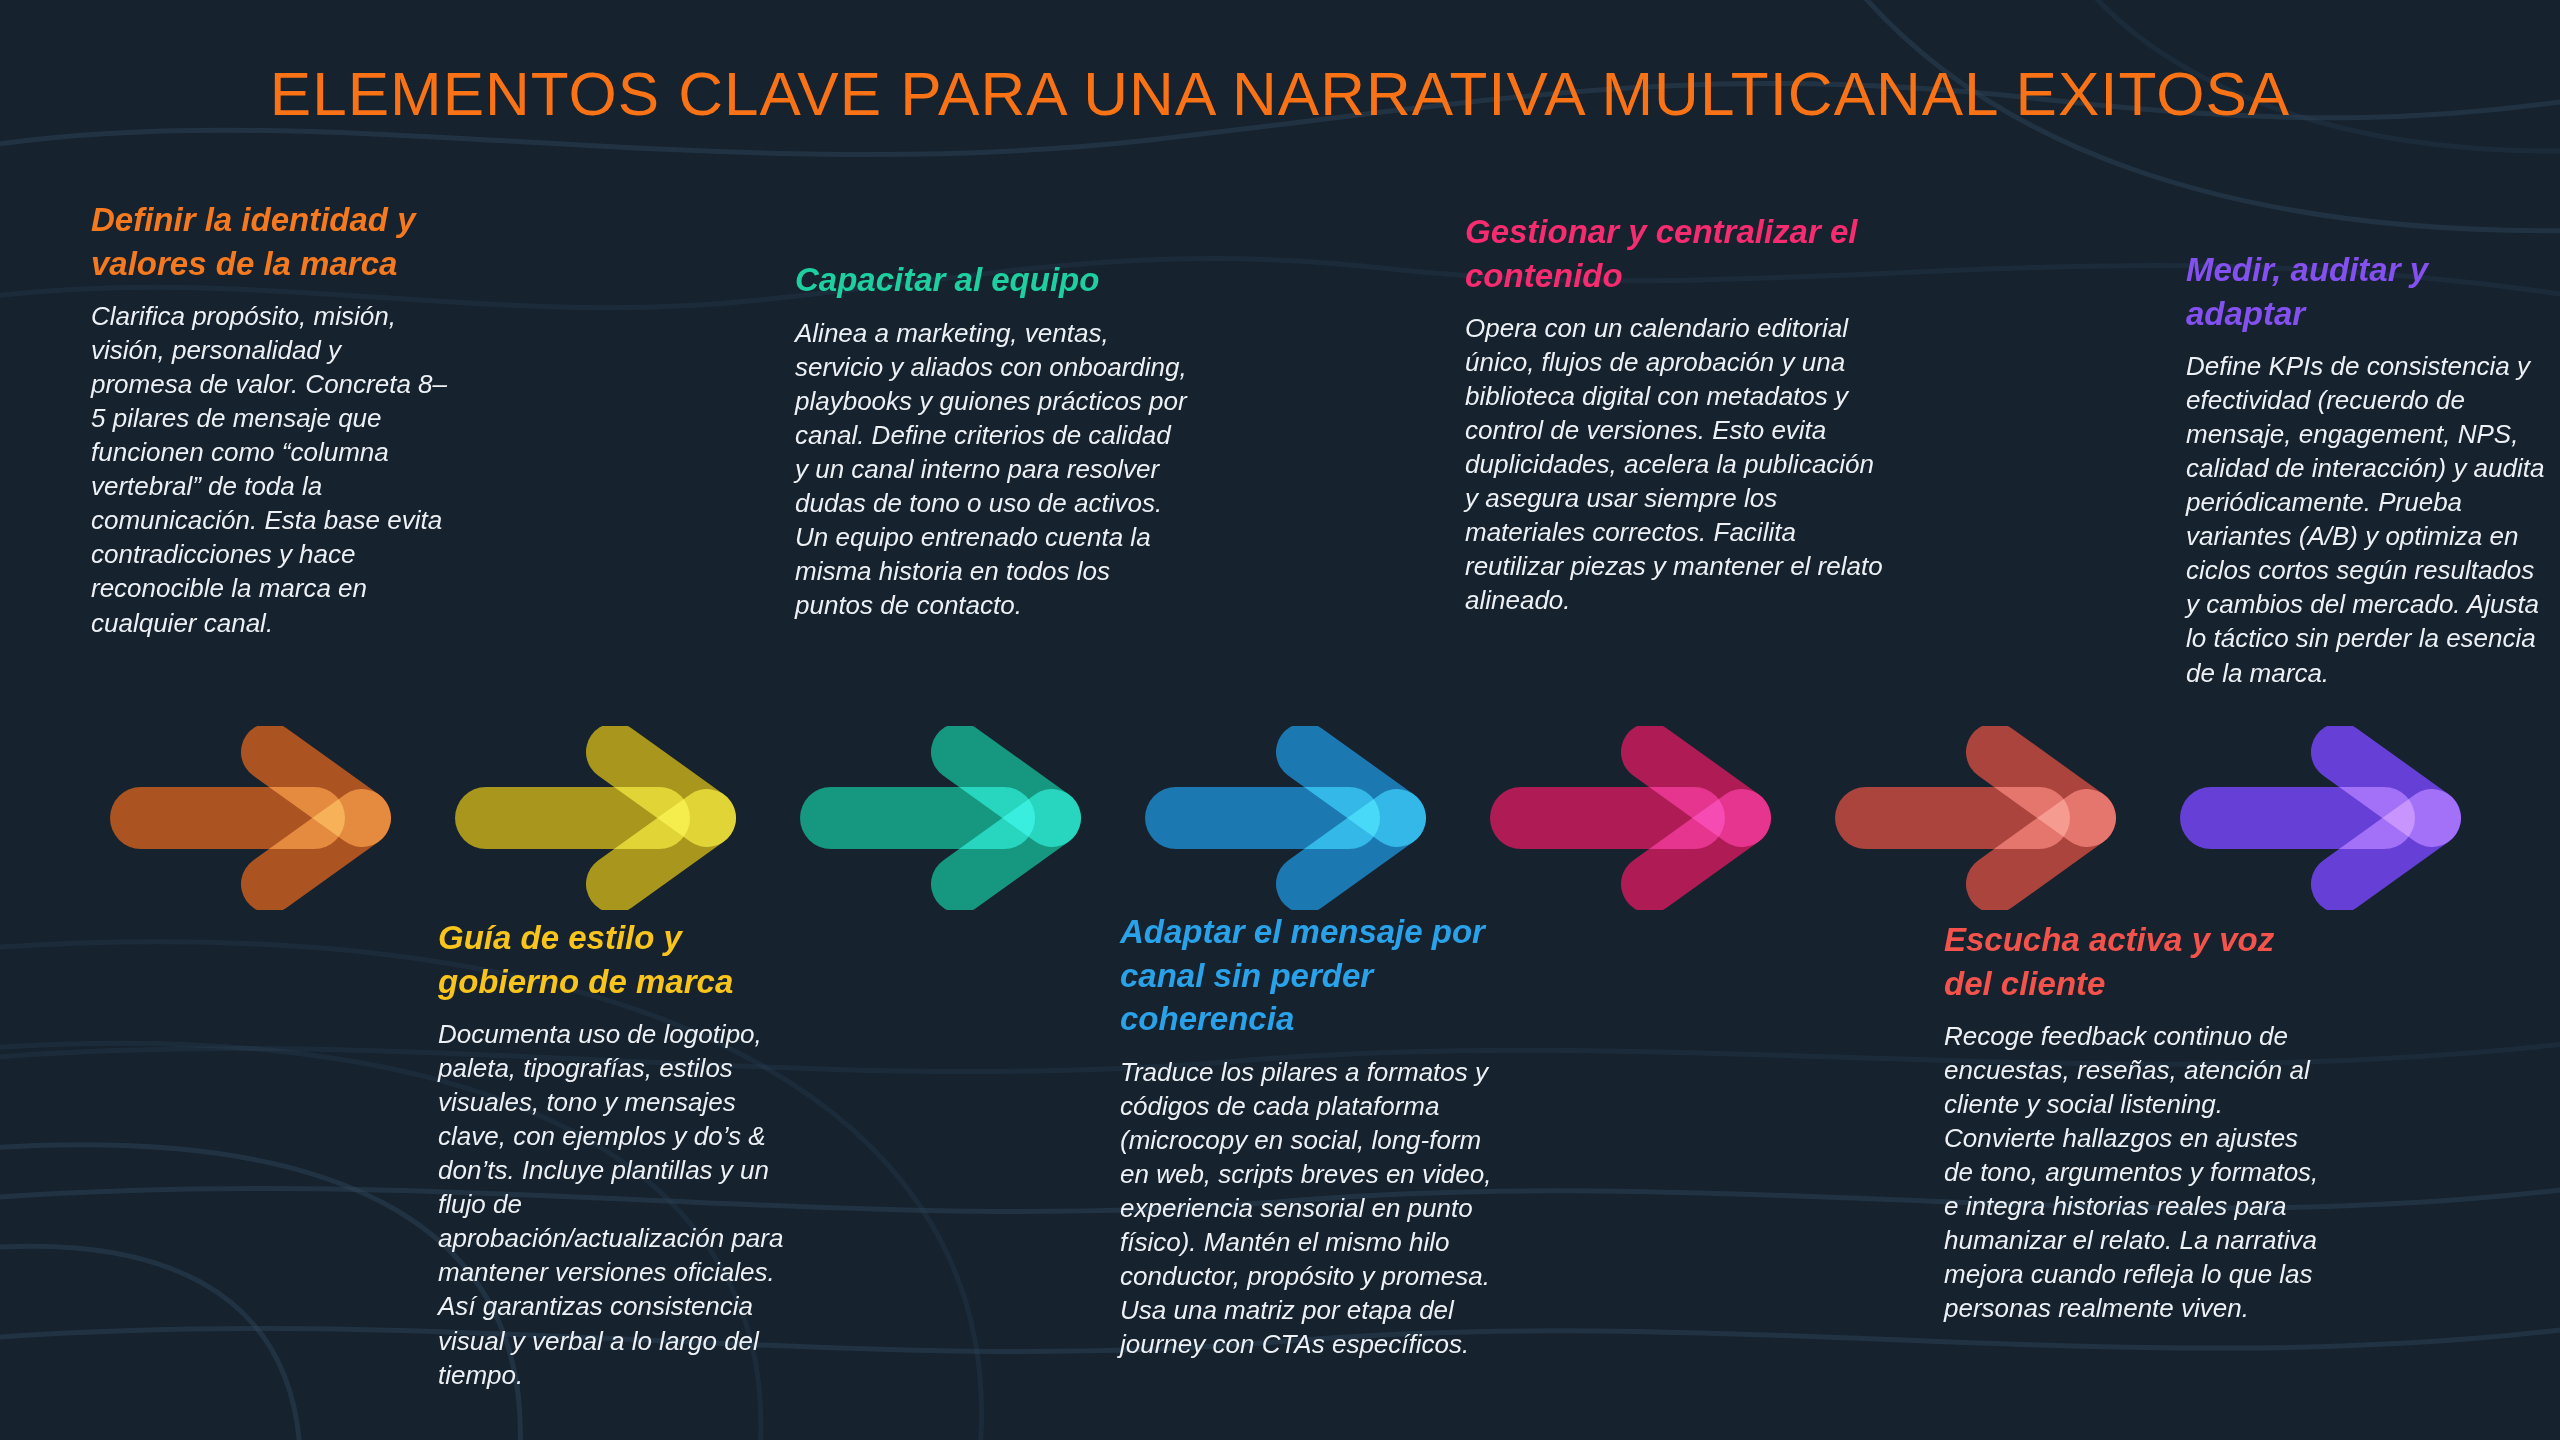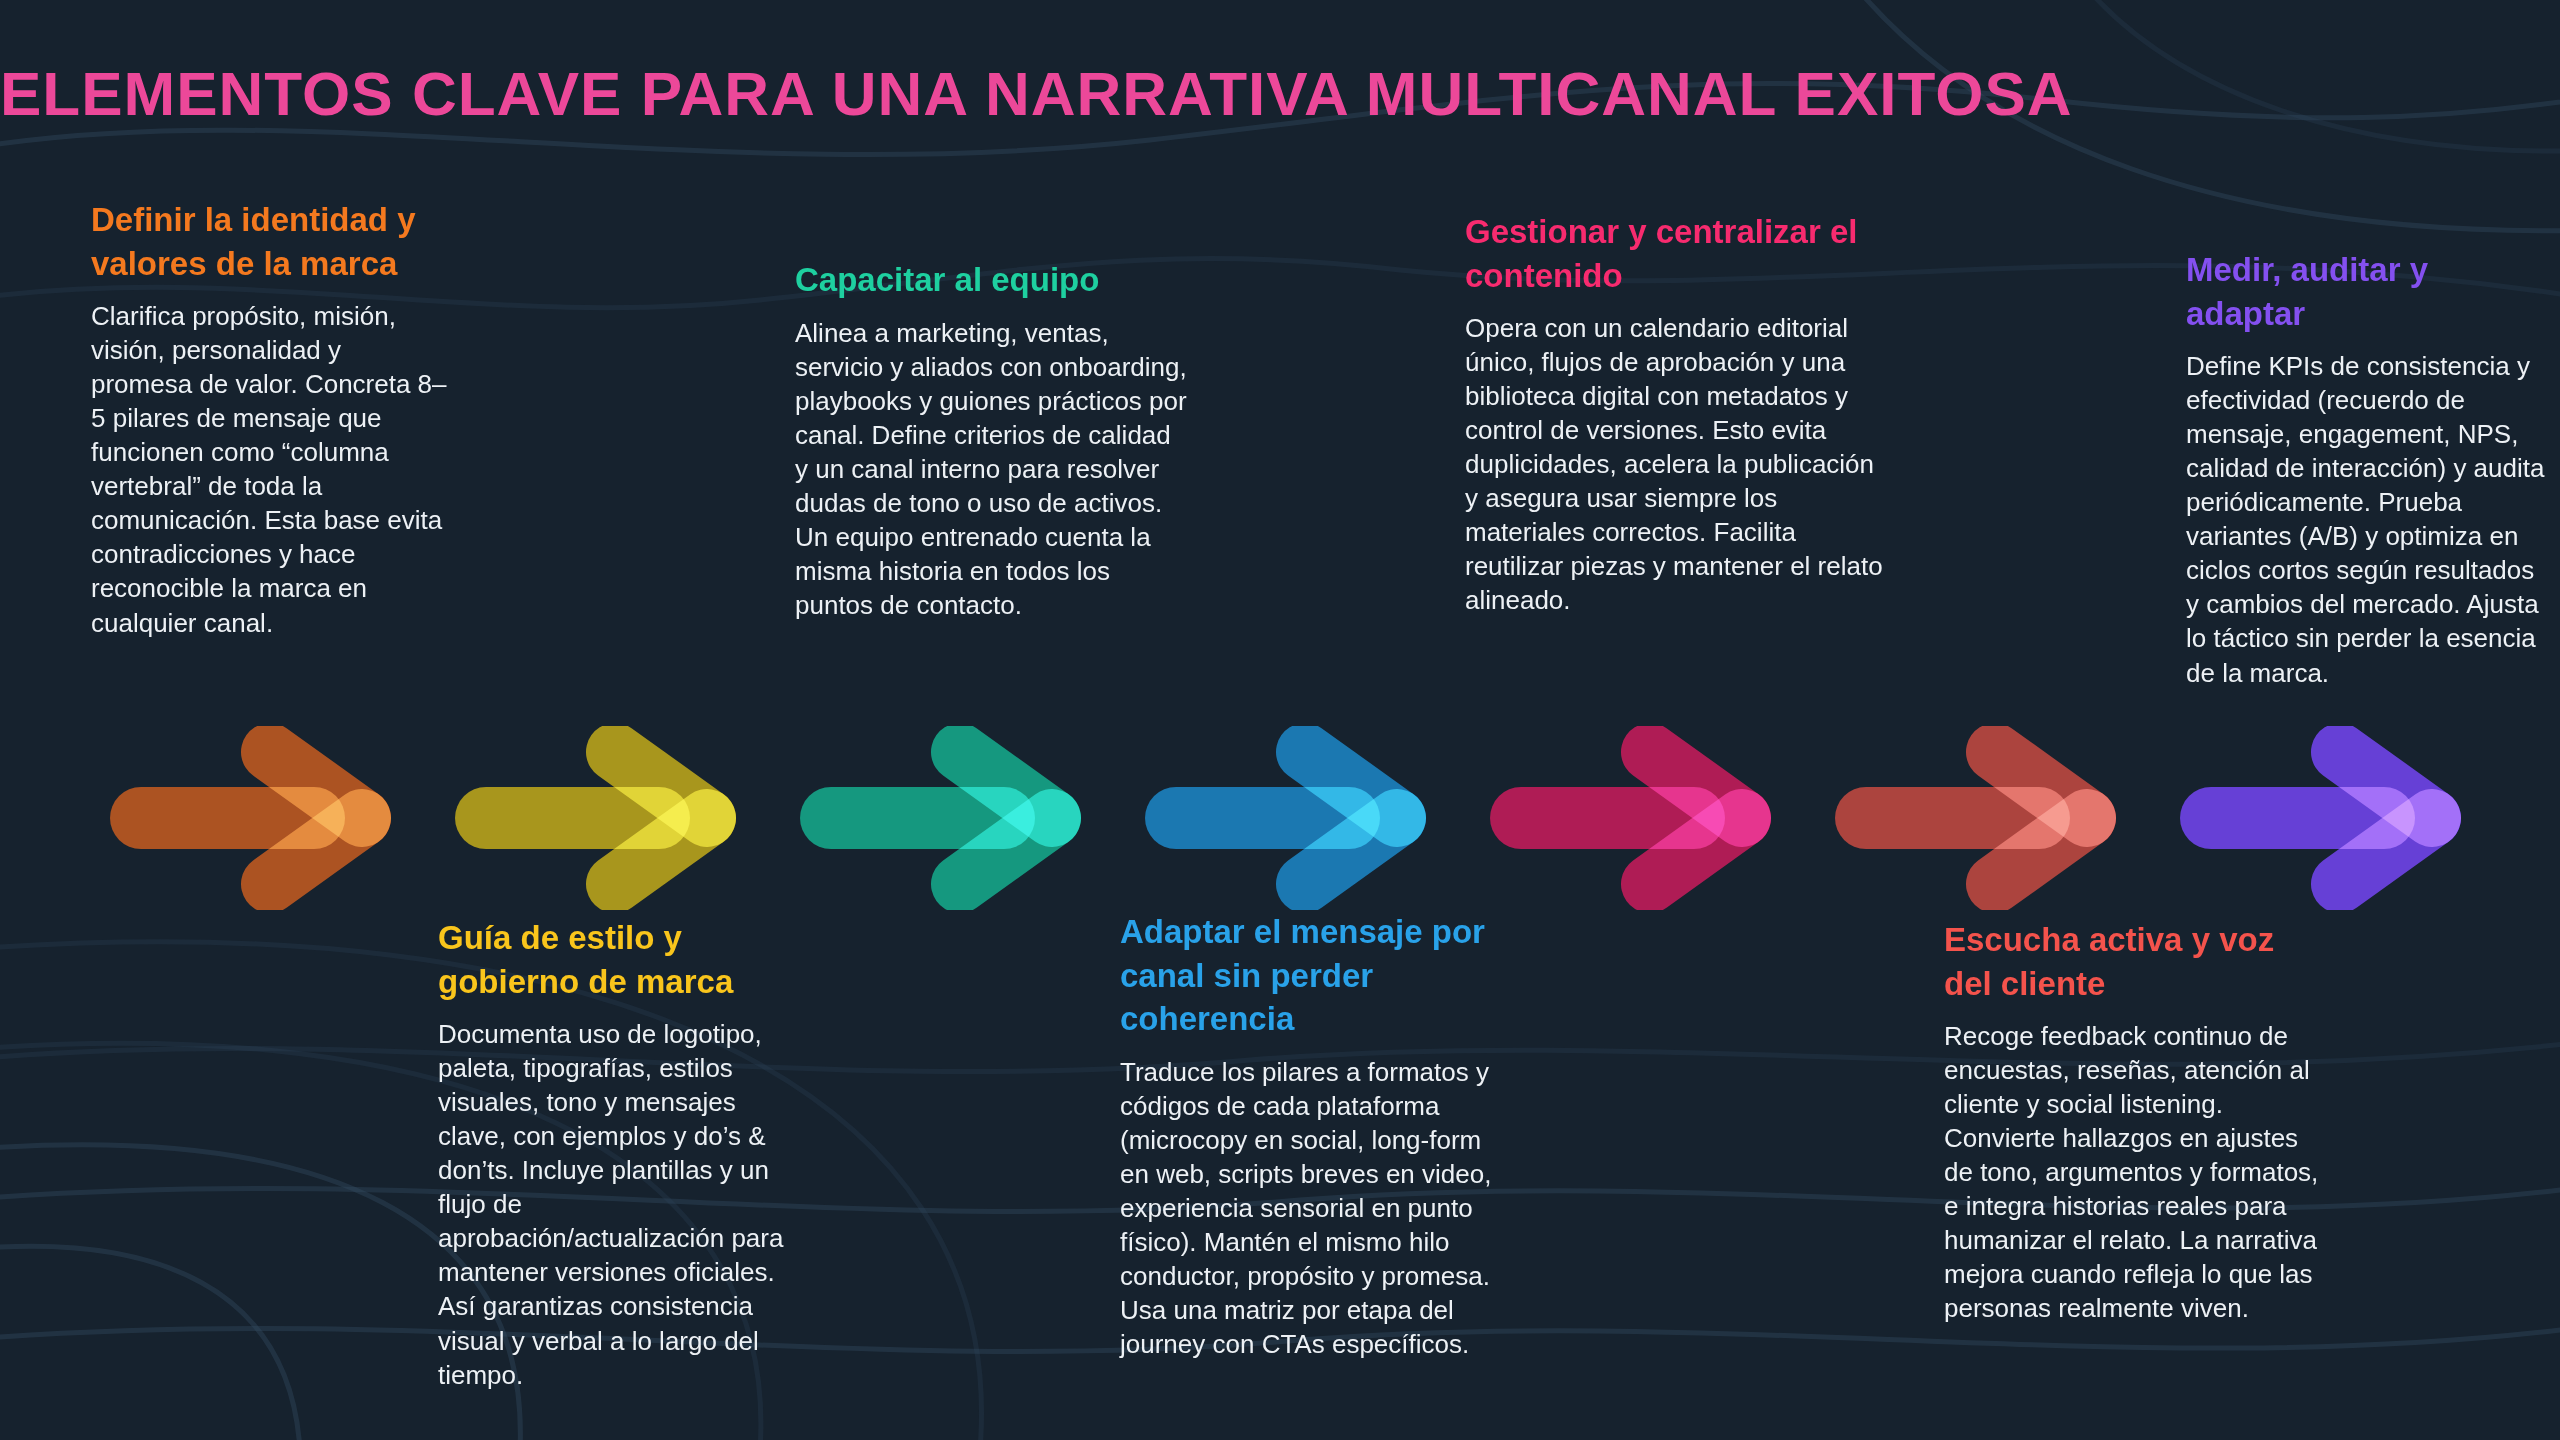--- a/index.html
+++ b/index.html
@@ -8,24 +8,24 @@
     background:var(--bg-color,#16222E);
     font-family:"Liberation Sans",sans-serif;
     position:relative;overflow:hidden;
   }
   .stage{position:absolute;inset:0;width:2560px;height:1440px;}
   .waves{position:absolute;inset:0;width:100%;height:100%;pointer-events:none;}
   .waves path{fill:none;stroke:var(--wave-color,#31495F);stroke-width:5;stroke-linecap:round;opacity:.42;}
   .waves path.faint{opacity:.25;}
   .title{
     position:absolute;top:58px;left:0;width:100%;
-    text-align:left;color:#ec4899;
-    font-size:62px;font-weight:700;letter-spacing:1px;
+    text-align:center;color:#f97316;
+    font-size:62px;font-weight:400;letter-spacing:1px;
   }
-  .column{position:absolute;}
+  .column{position:absolute;font-style:italic;}
   .column .heading{
     color:var(--heading-color,#fff);
     font-size:33px;font-weight:700;line-height:1.32;
     margin:0 0 14px 0;
   }
   .column .body{
     color:#EDF1F5;font-size:26px;font-weight:400;line-height:1.31;margin:0;
   }
   
   .col-0{left:91px;  top:198px; width:358px;}

